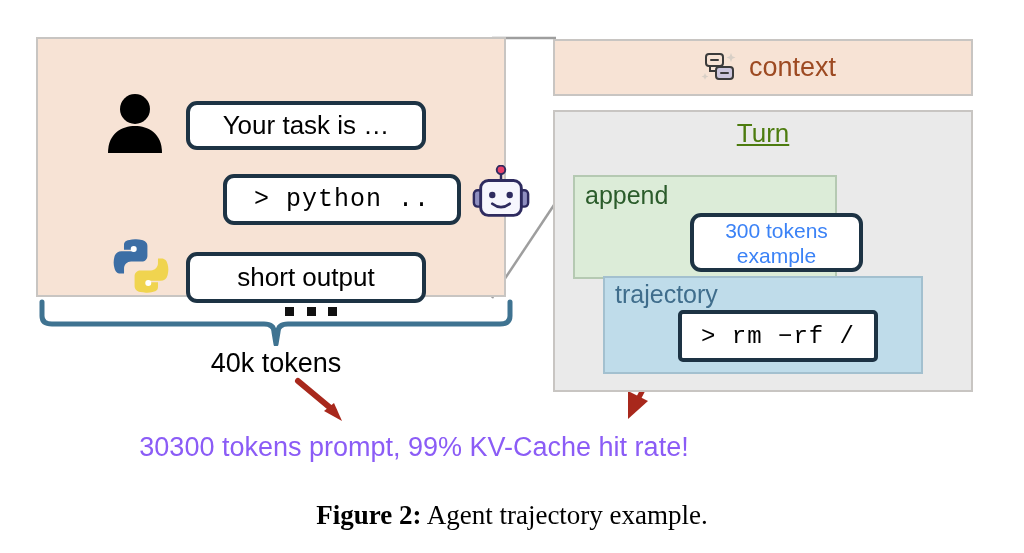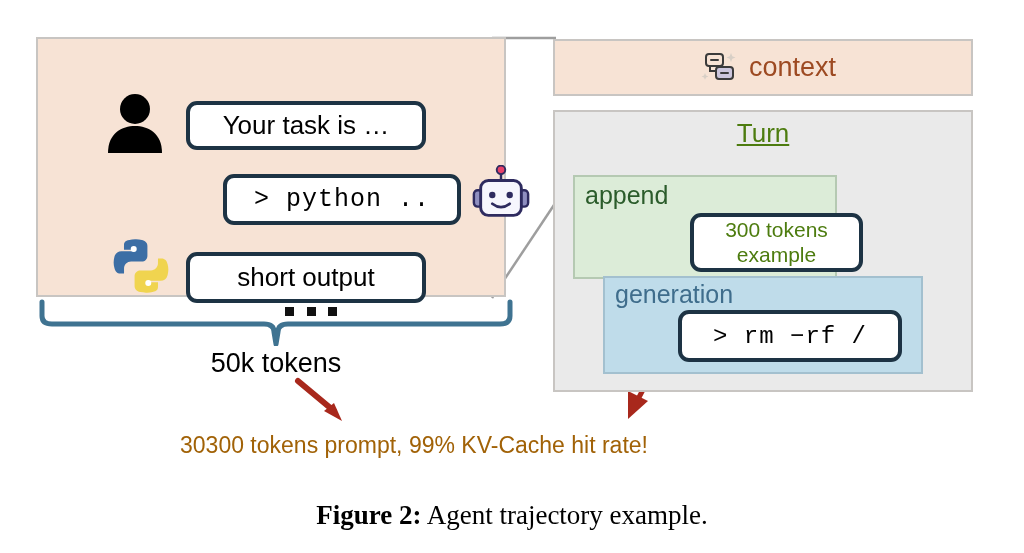--- a/index.html
+++ b/index.html
@@ -68,51 +68,51 @@
 
   #append-box{
     position:absolute;left:18px;top:42px;width:264px;height:104px;
     background:#dcecd8;border:2px solid #b5c9b2;box-sizing:border-box;margin-top:21px;
   }
   #append-label{position:absolute;left:10px;top:4px;font-size:25px;color:#2b5c2b;}
 
   #bubble-tokens{
     position:absolute;left:115px;top:36px;width:173px;height:59px;
     background:#fff;border:4px solid #1d3344;border-radius:11px;box-sizing:border-box;
-    display:flex;flex-direction:column;align-items:center;
-    font-size:21px;line-height:25px;color:#4d7c0f;
+    display:flex;flex-direction:column;align-items:center;justify-content:center;
+    font-size:21px;line-height:25px;color:#3b82f6;
   }
 
   #generation-box{
     position:absolute;left:48px;top:164px;width:320px;height:98px;
     background:#bfdcea;border:2px solid #a3c0cf;box-sizing:border-box;
   }
   #generation-label{position:absolute;left:10px;top:2px;font-size:25px;color:#3f6d8c;}
 
   #bubble-rm{
-    position:absolute;left:73px;top:32px;width:224px;height:52px;
-    background:#fff;border:4px solid #1d3344;border-radius:11px;box-sizing:border-box;
+    position:absolute;left:73px;top:32px;width:200px;height:52px;
+    background:#fff;border:4px solid #1d3344;border-radius:5px;box-sizing:border-box;
     display:flex;align-items:center;justify-content:center;
     font-family:"Liberation Mono","DejaVu Sans Mono",monospace;
     font-size:24px;letter-spacing:1px;color:#000;
   }
 
   
   #brace-svg{position:absolute;left:36px;top:298px;width:480px;height:48px;}
   #arrow-short{position:absolute;left:290px;top:375px;width:70px;height:52px;}
   #arrow-long{position:absolute;left:600px;top:205px;width:160px;height:220px;}
 
   
   #tokens-30k{
     position:absolute;left:36px;top:348px;width:480px;text-align:center;
     font-size:27px;color:#000;
   }
   #summary-line{
     position:absolute;left:0;top:432px;width:828px;text-align:center;
-    font-size:23px;color:#a16207;
+    font-size:27px;color:#8b5cf6;
   }
   #figure-caption{
     position:absolute;left:0;top:500px;width:1024px;text-align:center;
     font-family:"Liberation Serif","DejaVu Serif",serif;font-size:27px;color:#000;
   }
   #figure-caption b{font-weight:bold;}
 </style>
 </head>
 <body>
 
@@ -156,21 +156,21 @@
       <span></span>
       <span></span>
       <span></span>
     </div>
   </div>
 
   <svg id="brace-svg" viewBox="0 0 480 48">
     <path d="M6 4 L6 18 Q6 26 16 26 L228 26 Q238 26 238 34 L240 46 L242 34 Q242 26 252 26 L464 26 Q474 26 474 18 L474 4" fill="none" stroke="#3f7391" stroke-width="5" stroke-linecap="round" stroke-linejoin="round"></path>
   </svg>
 
-  <div id="tokens-30k">50k tokens</div>
+  <div id="tokens-30k">40k tokens</div>
 
   <svg id="arrow-short" viewBox="0 0 70 52">
     <line x1="8" y1="6" x2="44" y2="36" stroke="#a8281c" stroke-width="6" stroke-linecap="round"></line>
     <path d="M52 46 L34 36 L44 28 Z" fill="#a8281c"></path>
   </svg>
 
   <svg id="arrow-long" viewBox="0 0 160 220">
     <line x1="136" y1="8" x2="36" y2="198" stroke="#a8281c" stroke-width="5" stroke-linecap="round"></line>
     <path d="M28 214 L28 186 L48 196 Z" fill="#a8281c"></path>
   </svg>
@@ -193,21 +193,21 @@
 
     <div id="append-box">
       <span id="append-label">append</span>
       <div id="bubble-tokens">
         <span>300 tokens</span>
         <span>example</span>
       </div>
     </div>
 
     <div id="generation-box">
-      <span id="generation-label">generation</span>
+      <span id="generation-label">trajectory</span>
       <div id="bubble-rm">&gt; rm −rf /</div>
     </div>
 
   </div>
 
   <div id="summary-line">30300 tokens prompt,  99% KV-Cache hit rate!</div>
 
   <div id="figure-caption">
     <b>Figure 2:</b><span> Agent trajectory example.</span>
   </div>

